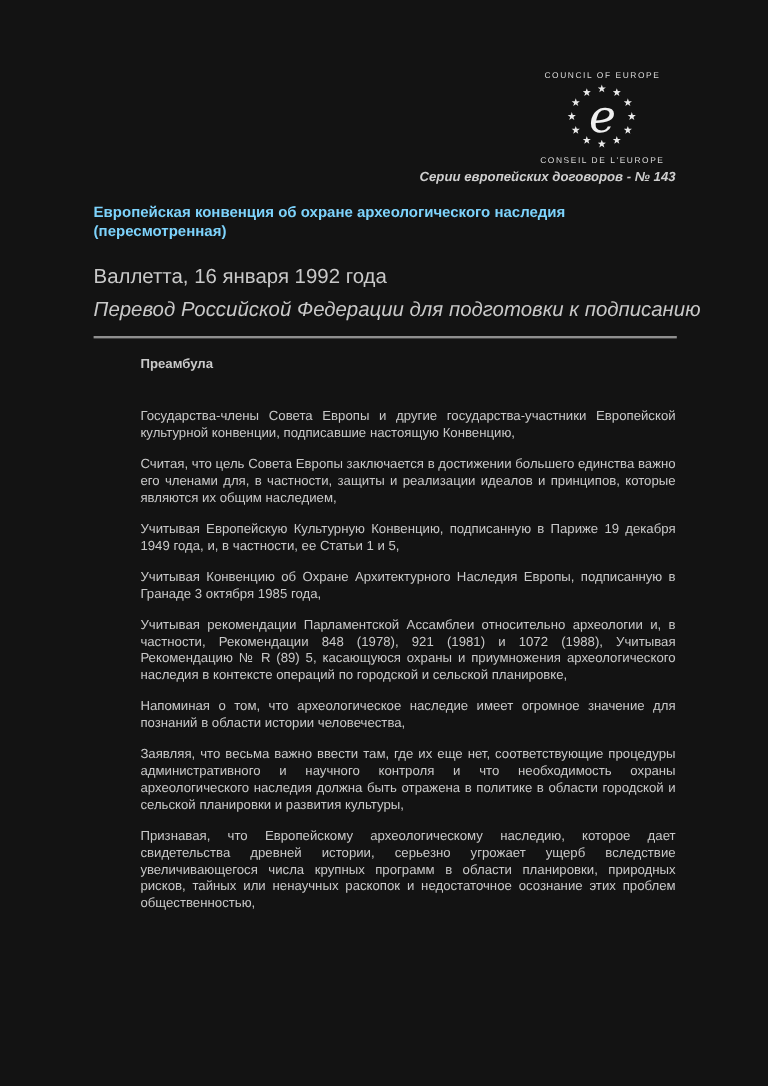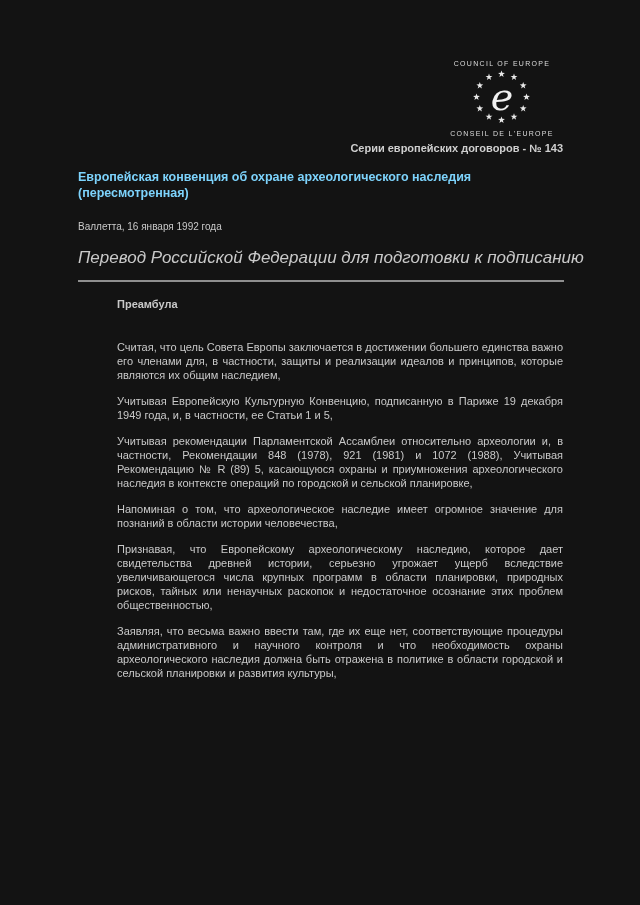--- a/index.html
+++ b/index.html
@@ -27,37 +27,38 @@
     white-space: nowrap;
     color: #dcdcdc;
   }
   .emblem { margin: 2px 0 1px; display: inline-block; }
   .series-line {
     position: absolute;
     top: 142px;
     right: 77px;
     font-size: 11px;
     font-weight: bold;
+    font-style: italic;
     color: #cfcfcf;
   }
   .title {
     position: absolute;
     top: 170px;
     left: 78px;
     width: 440px;
     font-size: 12.5px;
     font-weight: bold;
     line-height: 15.5px;
     color: #7dd3fc;
   }
   .place-date {
     position: absolute;
     top: 221px;
     left: 78px;
-    font-size: 10px;
+    font-size: 17px;
   }
   .translation-note {
     position: absolute;
     top: 248px;
     left: 78px;
     font-size: 17px;
     font-style: italic;
   }
   .divider {
     position: absolute;
@@ -119,21 +120,23 @@
   <h1 class="title">Европейская конвенция об охране археологического наследия (пересмотренная)</h1>
 
   <div class="place-date">Валлетта, 16 января 1992 года</div>
 
   <div class="translation-note">Перевод Российской Федерации для подготовки к подписанию</div>
 
   <hr class="divider">
 
   <div class="body-content">
     <div class="preamble-heading">Преамбула</div>
+    <p>Государства-члены Совета Европы и другие государства-участники Европейской культурной конвенции, подписавшие настоящую Конвенцию,</p>
     <p>Считая, что цель Совета Европы заключается в достижении большего единства важно его членами для, в частности, защиты и реализации идеалов и принципов, которые являются их общим наследием,</p>
     <p>Учитывая Европейскую Культурную Конвенцию, подписанную в Париже 19 декабря 1949 года, и, в частности, ее Статьи 1 и 5,</p>
+    <p>Учитывая Конвенцию об Охране Архитектурного Наследия Европы, подписанную в Гранаде 3 октября 1985 года,</p>
     <p>Учитывая рекомендации Парламентской Ассамблеи относительно археологии и, в частности, Рекомендации 848 (1978), 921 (1981) и 1072 (1988), Учитывая Рекомендацию № R (89) 5, касающуюся охраны и приумножения археологического наследия в контексте операций по городской и сельской планировке,</p>
     <p>Напоминая о том, что археологическое наследие имеет огромное значение для познаний в области истории человечества,</p>
+    <p>Заявляя, что весьма важно ввести там, где их еще нет, соответствующие процедуры административного и научного контроля и что необходимость охраны археологического наследия должна быть отражена в политике в области городской и сельской планировки и развития культуры,</p>
     <p>Признавая, что Европейскому археологическому наследию, которое дает свидетельства древней истории, серьезно угрожает ущерб вследствие увеличивающегося числа крупных программ в области планировки, природных рисков, тайных или ненаучных раскопок и недостаточное осознание этих проблем общественностью,</p>
-    <p>Заявляя, что весьма важно ввести там, где их еще нет, соответствующие процедуры административного и научного контроля и что необходимость охраны археологического наследия должна быть отражена в политике в области городской и сельской планировки и развития культуры,</p>
   </div>
 
 </div>
 
 </body></html>

